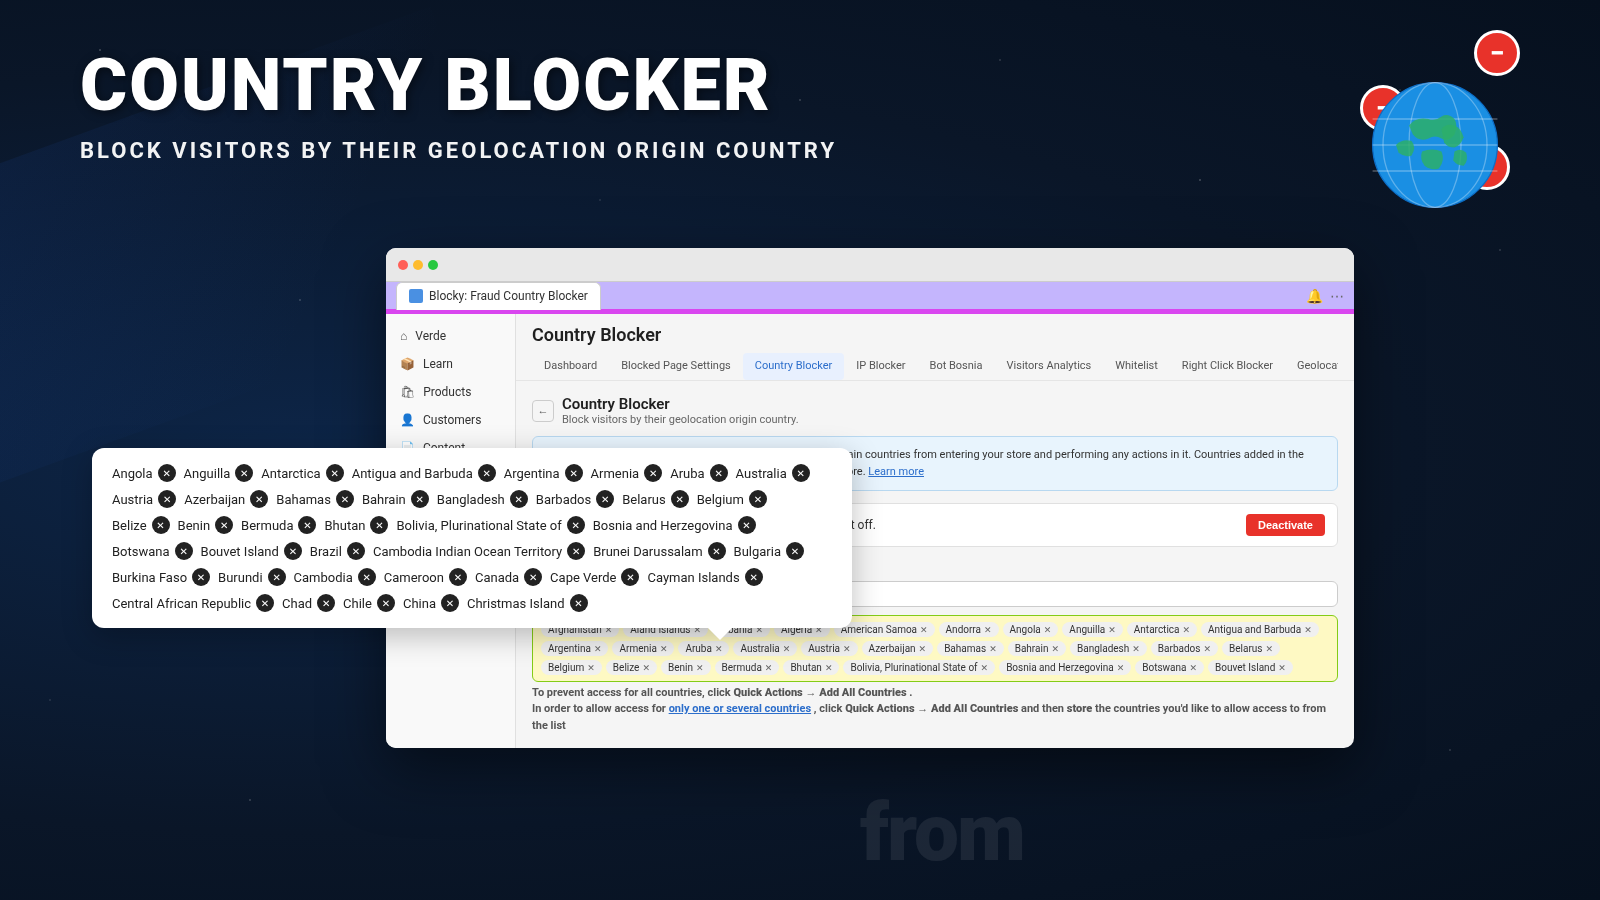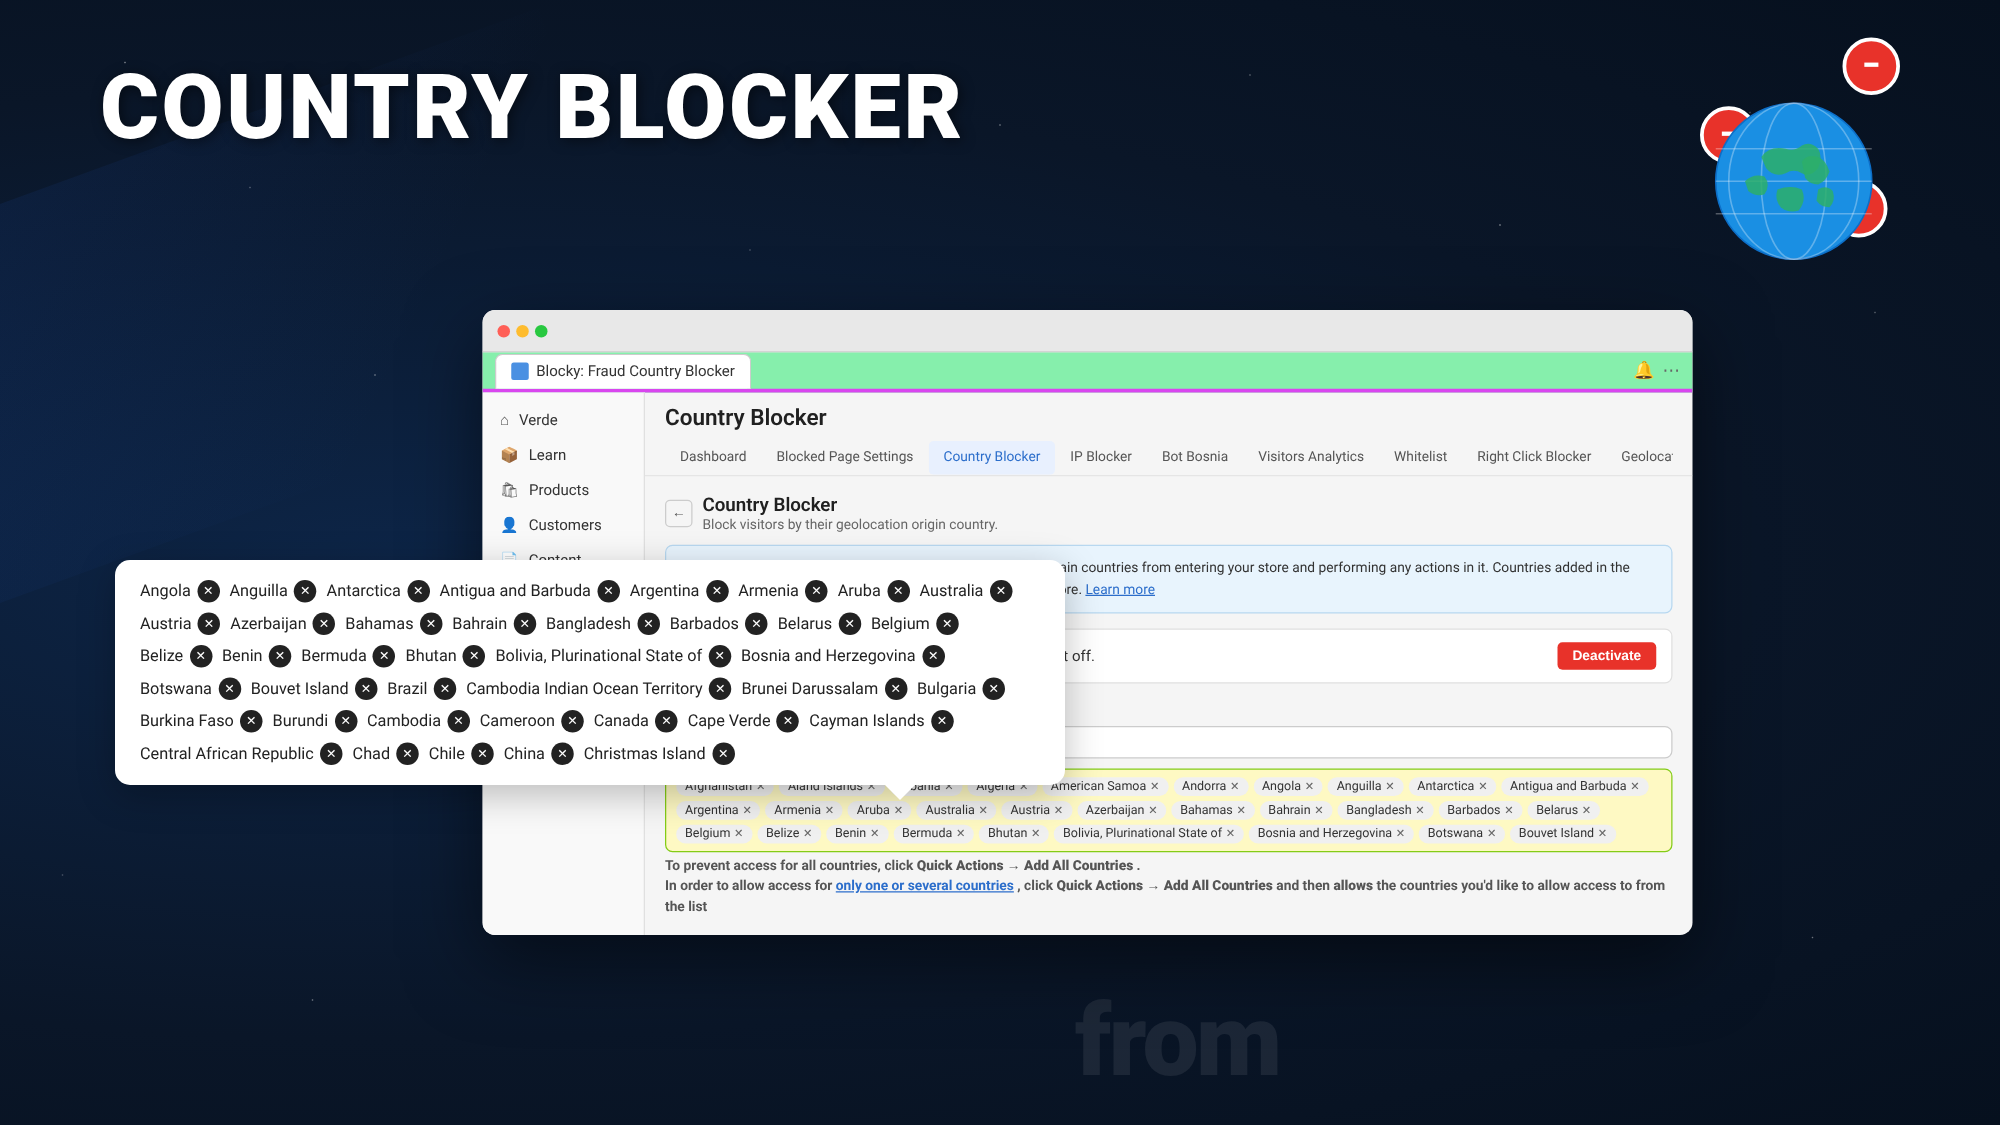--- a/index.html
+++ b/index.html
@@ -149,26 +149,26 @@
       gap: 5px;
     }
 
     .browser-dot {
       width: 10px;
       height: 10px;
       border-radius: 50%;
     }
 
     .tab-bar {
-      background: #86efac;
+      background: #c4b5fd;
       height: 32px;
       display: flex;
       align-items: center;
       padding: 0 10px;
-      border-bottom: 3px solid #d946ef;
+      border-bottom: 5px solid #d946ef;
     }
 
     .browser-tab {
       display: flex;
       align-items: center;
       gap: 6px;
       background: white;
       border-radius: 6px 6px 0 0;
       padding: 0 12px;
       height: 28px;
@@ -521,20 +521,21 @@
   </style>
 </head>
 <body>
 
 <div class="bg"></div>
 <div class="stars"></div>
 <div class="beam"></div>
 
 <div class="header">
   <div class="header-title">COUNTRY BLOCKER</div>
+  <div class="header-subtitle">BLOCK VISITORS BY THEIR GEOLOCATION ORIGIN COUNTRY</div>
 </div>
 
 <div class="globe-container">
   <div class="block-icon block-icon-1">−</div>
   <div class="block-icon block-icon-2">−</div>
   <div class="block-icon block-icon-3">−</div>
   <svg class="globe-svg" viewBox="0 0 100 100">
     <circle cx="50" cy="50" r="48" fill="#1a8fe3" stroke="#0d6ec7" stroke-width="1"></circle>
     <ellipse cx="50" cy="50" rx="20" ry="48" fill="none" stroke="rgba(255,255,255,0.3)" stroke-width="1"></ellipse>
     <ellipse cx="50" cy="50" rx="40" ry="48" fill="none" stroke="rgba(255,255,255,0.3)" stroke-width="1"></ellipse>
@@ -795,21 +796,21 @@
         <span>To prevent access for all countries, click </span>
         <strong>Quick Actions →</strong>
         <strong> Add All Countries</strong>
         <span>.</span>
         <br>
         <span>In order to allow access for </span>
         <a style="color:#2c6ecb;text-decoration:underline;">only one or several countries</a>
         <span>, click </span>
         <strong>Quick Actions → Add All Countries</strong>
         <span> and then </span>
-        <strong>allows</strong>
+        <strong>store</strong>
         <span> the countries you'd like to allow access to from the list</span>
       </div>
     </div>
   </div>
 </div>
 
 <div class="tag-cloud" id="tag-cloud-container">
 <div class="cloud-tag">
       <span>Angola</span>
       <span class="cloud-tag-x">✕</span>

